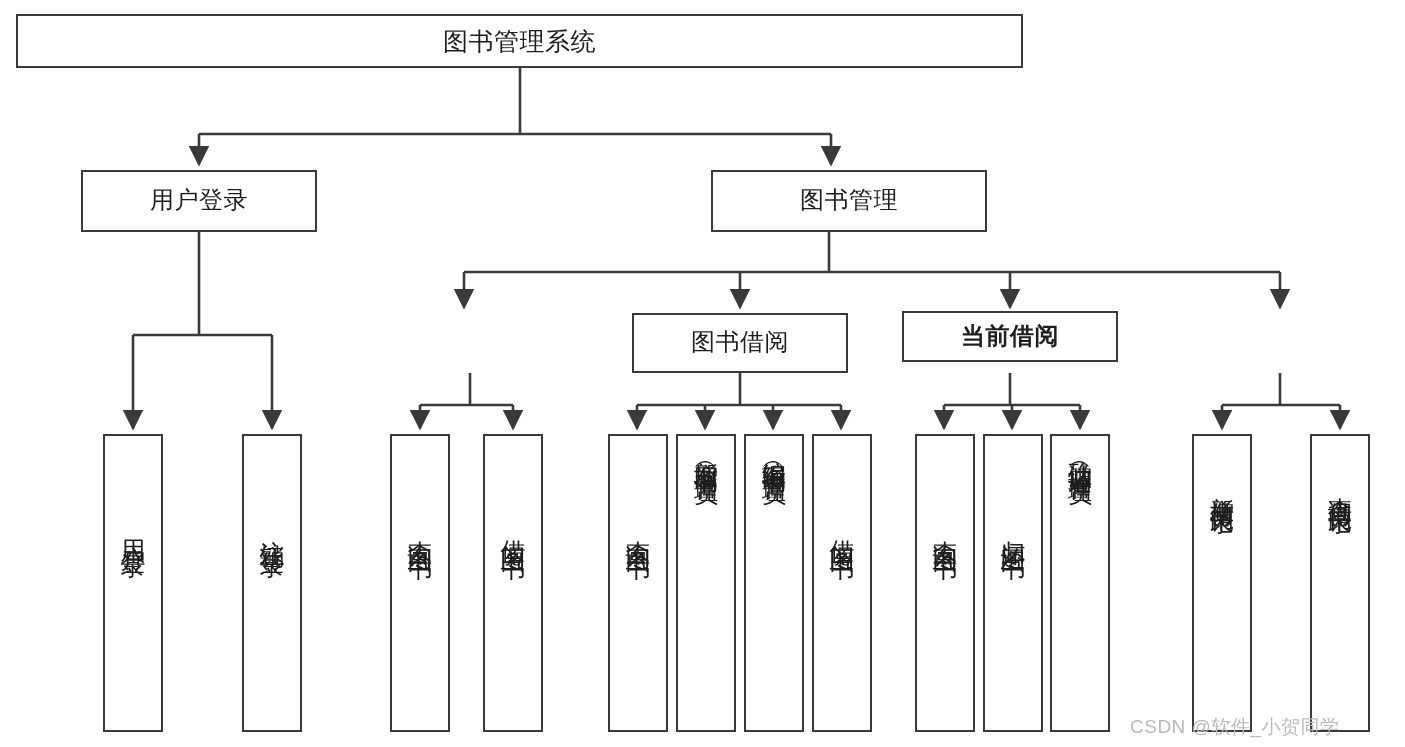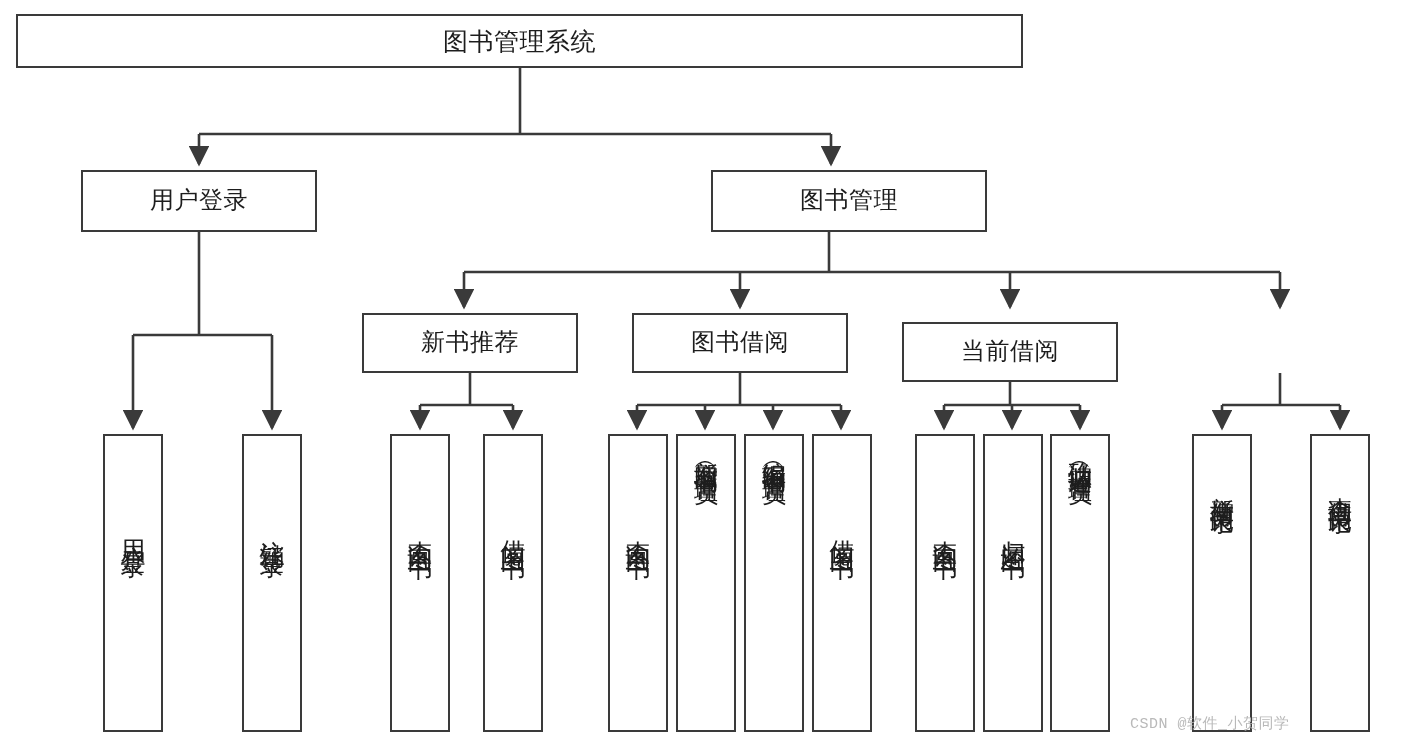--- a/index.html
+++ b/index.html
@@ -66,26 +66,26 @@
     display: block;
   }
   .node.leaf.tall-text .node-label {
     letter-spacing: 3px;
     font-size: 24px;
   }
   .watermark {
     position: absolute;
     left: 1130px;
     top: 714px;
-    font-size: 15px;
+    font-size: 19px;
     color: #b9b9b9;
     letter-spacing: 0.5px;
     white-space: nowrap;
     z-index: 5;
-    font-family: Liberation Mono, monospace;
+    font-family: Liberation Sans, sans-serif;
   }
 </style>
 </head>
 <body>
 
 <div id="diagram-root">
 
   <svg id="edge-layer" viewBox="0 0 1405 747" xmlns="http://www.w3.org/2000/svg">
     <defs>
       <marker id="arrow" viewBox="0 0 12 12" refX="10.5" refY="6" markerWidth="8" markerHeight="8" orient="auto-start-reverse">
@@ -141,27 +141,24 @@
     <span class="node-label">图书管理系统</span>
   </div>
 
   <div class="node horiz" style="left:81px; top:170px; width:236px; height:62px;">
     <span class="node-label">用户登录</span>
   </div>
   <div class="node horiz" style="left:711px; top:170px; width:276px; height:62px;">
     <span class="node-label">图书管理</span>
   </div>
 
-  <div class="node horiz" style="left:362px; top:313px; width:216px; height:60px;">
-    <span class="node-label">新书推荐</span>
-  </div>
   <div class="node horiz" style="left:632px; top:313px; width:216px; height:60px;justify-content:center;">
     <span class="node-label">图书借阅</span>
   </div>
-  <div class="node horiz" style="left:902px; top:322px; width:216px; height:60px;">
+  <div class="node horiz" style="left:902px; top:311px; width:216px; height:51px;font-weight:bold;">
     <span class="node-label">当前借阅</span>
   </div>
 
   <div class="node leaf" style="left:103px; top:434px; width:60px; height:298px; padding-top:84px;">
     <span class="node-label">用户登录</span>
   </div>
   <div class="node leaf" style="left:242px; top:434px; width:60px; height:298px; padding-top:84px;">
     <span class="node-label">注销登录</span>
   </div>
 

